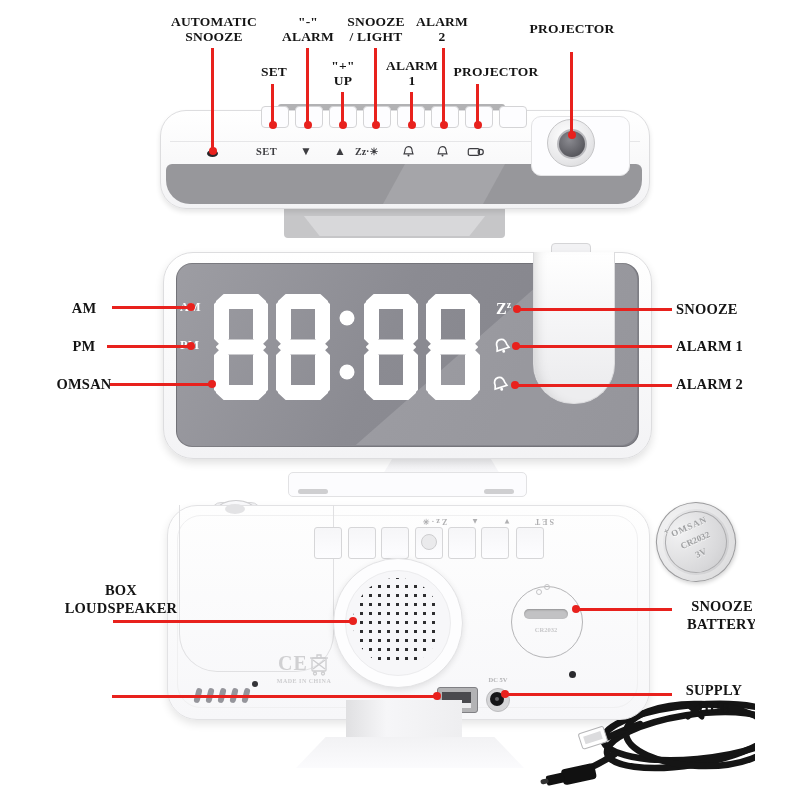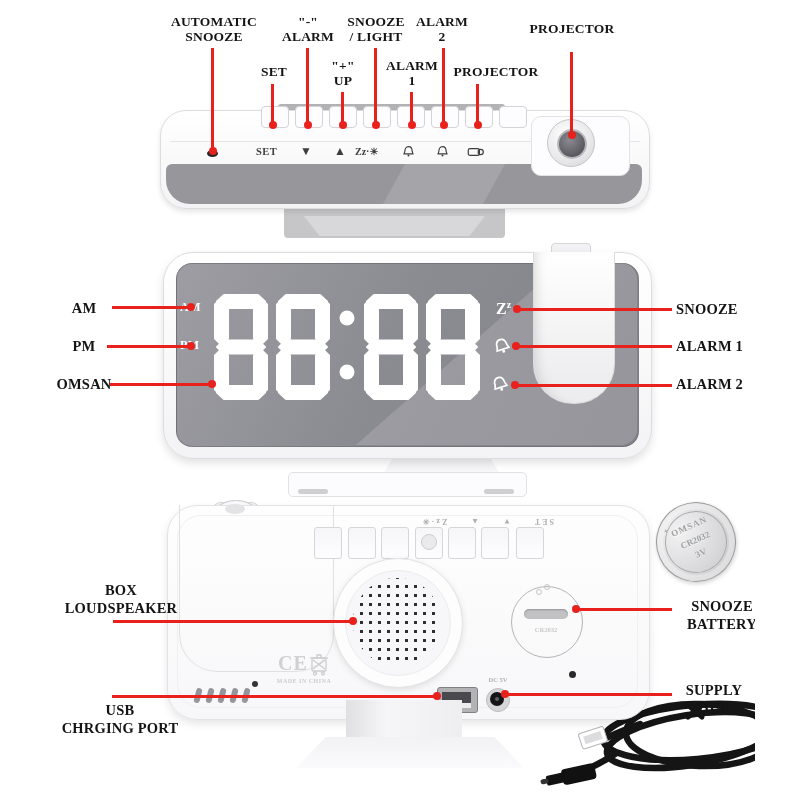--- a/index.html
+++ b/index.html
@@ -336,24 +336,20 @@
   <svg class="bell-w" style="left:491px;top:375px;" width="18" height="18" viewBox="0 0 16 16">
     <path d="M8 2 C5 2 3.5 4.5 3.5 8 L2.5 11 L13.5 11 L12.5 8 C12.5 4.5 11 2 8 2 Z" fill="none" stroke="#fff" stroke-width="1.5"></path>
     <circle cx="8" cy="12.9" r="1.3" fill="#fff"></circle>
   </svg>
   <div class="abs" id="fv-arm"></div>
 
   <div class="lbl big" id="c-loud">
     <span>BOX</span>
     <span>LOUDSPEAKER</span>
   </div>
-  <div class="lbl big" id="c-usb">
-    <span>USB</span>
-    <span>CHRGING PORT</span>
-  </div>
   <div class="lbl big" id="c-mem">
     <span>SNOOZE</span>
     <span>BATTERY</span>
   </div>
   <div class="lbl big" id="c-sup">
     <span>SUPPLY</span>
     <span>HUB</span>
   </div>
 
   <div class="hl" style="left:113px;top:620px;width:240px;"></div>

